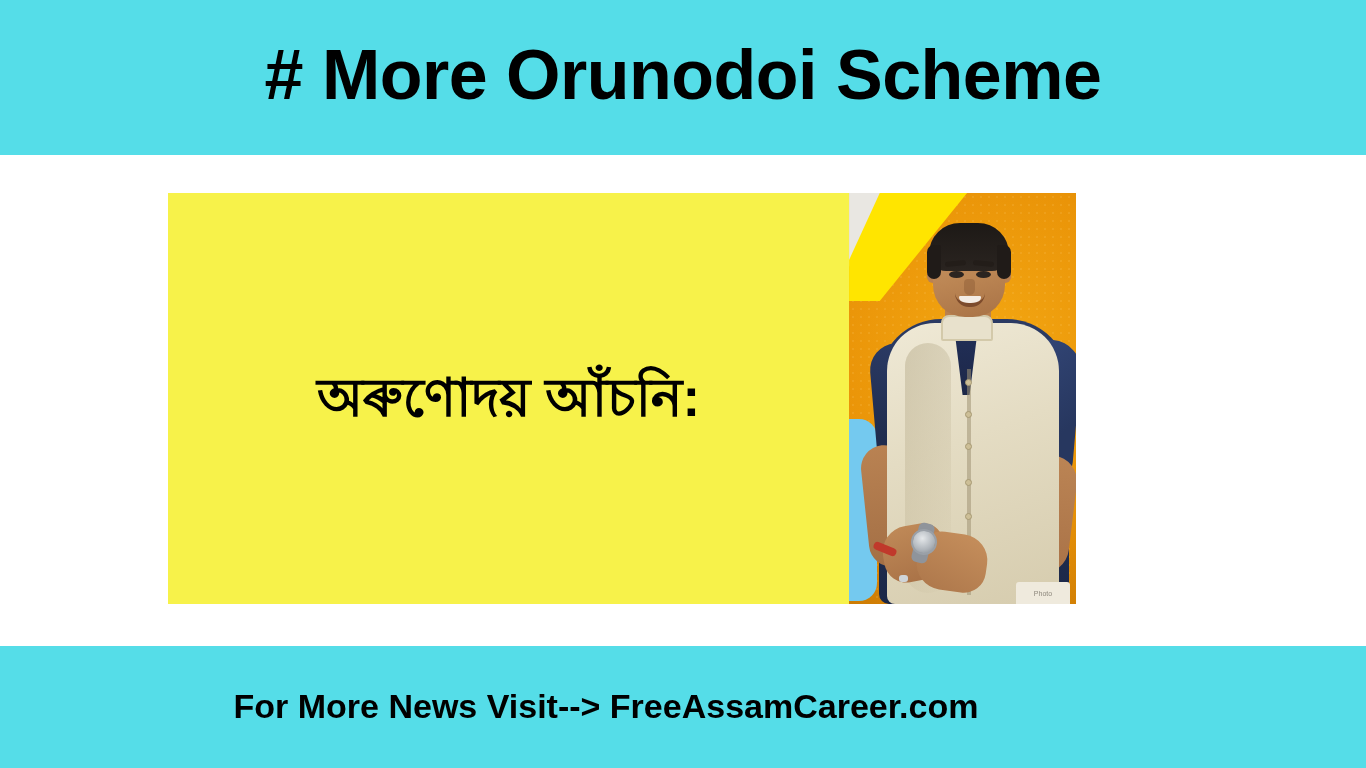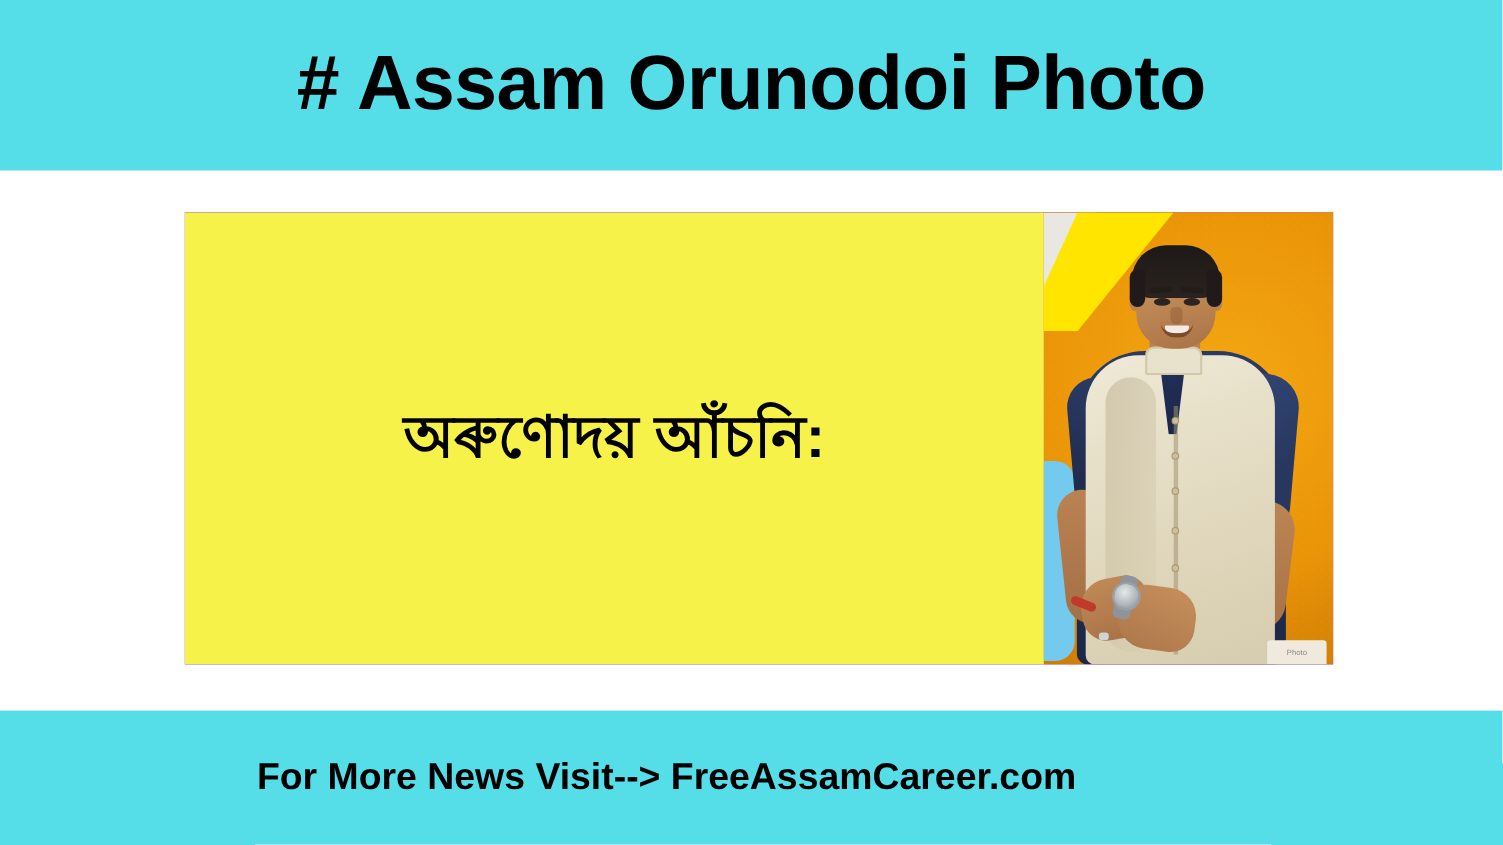--- a/index.html
+++ b/index.html
@@ -36,23 +36,23 @@
     color:#000000;
     white-space:nowrap;
     line-height:1;
     padding-bottom:6px;
   }
 
   
   #card {
     position:absolute;
     left:168px; top:193px;
-    width:1044px; height:411px;
-    display:flex;
-    background:#6d28d9;
+    width:908px; height:411px;
+    display:flex;
+    background:#a3a3a3;
     overflow:hidden;
   }
 
   
   #card-text-panel {
     width:781px; height:411px;
     background:#f7f24a;
     display:flex;
     flex-direction:column;
     align-items:center;
@@ -308,21 +308,21 @@
     line-height:1;
     padding-bottom:2px;
   }
 </style>
 </head>
 <body>
 
 <div id="stage">
 
   <div id="header-band"></div>
-  <div id="header-title"># Assam Orunodoi Photo</div>
+  <div id="header-title"># More Orunodoi Scheme</div>
 
   <div id="card">
 
     <div id="card-text-panel">
       <div class="card-line">অৰুণোদয় আঁচনি:</div>
     </div>
 
     <div id="card-photo-panel">
       <div id="photo-bg"></div>
       <div id="photo-bg-dots"></div>

